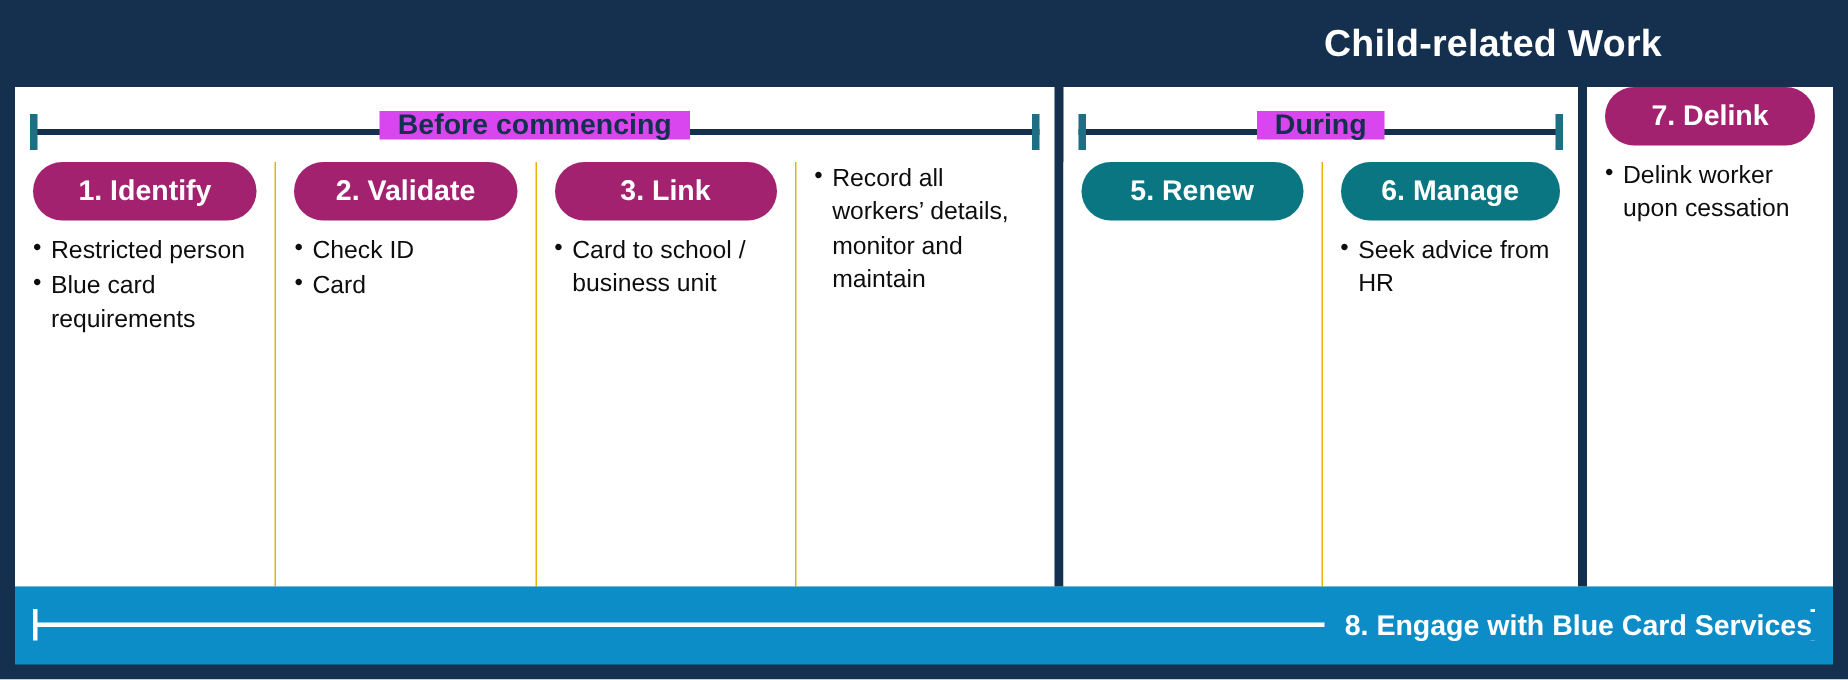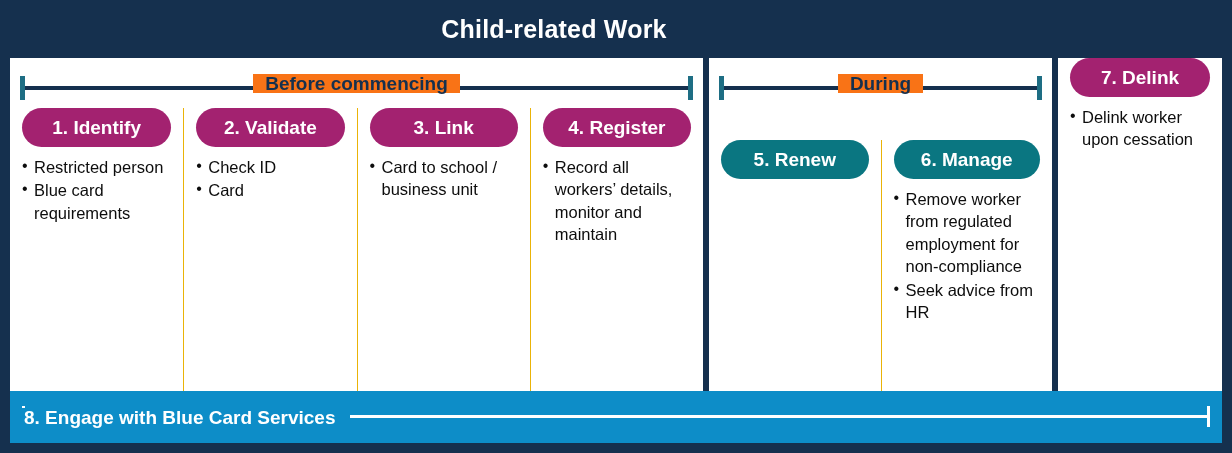--- a/index.html
+++ b/index.html
@@ -24,21 +24,21 @@
   
   .header-band {
     position: absolute;
     left: 0;
     top: 0;
     width: 1108px;
     height: 58px;
     background: #15304E;
     display: flex;
     align-items: center;
-    justify-content: center;
+    justify-content: flex-end;
   }
   .header-title {
     color: #ffffff;
     font-size: 25px;
     font-weight: bold;
     letter-spacing: 0.2px;
   }
 
   
   .canvas {
@@ -54,21 +54,20 @@
 
   .phase {
     position: relative;
     display: flex;
     flex-direction: column;
     box-sizing: border-box;
     background: #ffffff;
   }
   .phase + .phase {
     border-left: 6px solid #15304E;
-    gap: 32px;
   }
   .phase-before { width: 693px; }
   .phase-during { width: 349px; }
   .phase-after  { width: 170px; }
 
   
   .bracket-row {
     position: relative;
     height: 50px;
     flex: none;
@@ -90,21 +89,21 @@
     top: 18px;
     width: 5px;
     height: 24px;
     background: #1E6E84;
   }
   .bracket-cap.left  { left: 10px; }
   .bracket-cap.right { right: 10px; }
   .bracket-label {
     position: relative;
     z-index: 2;
-    background: #f97316;
+    background: #d946ef;
     padding: 0 12px;
     color: #15304E;
     font-size: 19px;
     font-weight: bold;
     line-height: 1;
   }
 
   
   .cols {
     display: flex;
@@ -166,21 +165,21 @@
   
   .footer-band {
     position: absolute;
     left: 10px;
     top: 391px;
     width: 1212px;
     height: 52px;
     background: #0D8DC8;
     display: flex;
     align-items: center;
-    justify-content: flex-start;
+    justify-content: flex-end;
   }
   .footer-bracket {
     position: absolute;
     left: 12px;
     right: 12px;
     top: 24px;
     height: 3px;
     background: #ffffff;
   }
   .footer-cap {
@@ -240,21 +239,20 @@
         </div>
 
         <div class="col">
           <div class="pill pill-magenta">3. Link</div>
           <ul class="bullets">
             <li>Card to school / business unit</li>
           </ul>
         </div>
 
         <div class="col">
-          <div class="pill pill-magenta">4. Register</div>
           <ul class="bullets">
             <li>Record all workers’ details, monitor and maintain</li>
           </ul>
         </div>
 
       </div>
     </div>
 
     <div class="phase phase-during">
       <div class="bracket-row">
@@ -265,21 +263,20 @@
       </div>
       <div class="cols">
 
         <div class="col">
           <div class="pill pill-teal">5. Renew</div>
         </div>
 
         <div class="col">
           <div class="pill pill-teal">6. Manage</div>
           <ul class="bullets">
-            <li>Remove worker from regulated employment for non-compliance</li>
             <li>Seek advice from HR</li>
           </ul>
         </div>
 
       </div>
     </div>
 
     <div class="phase phase-after">
       <div class="cols">
 

